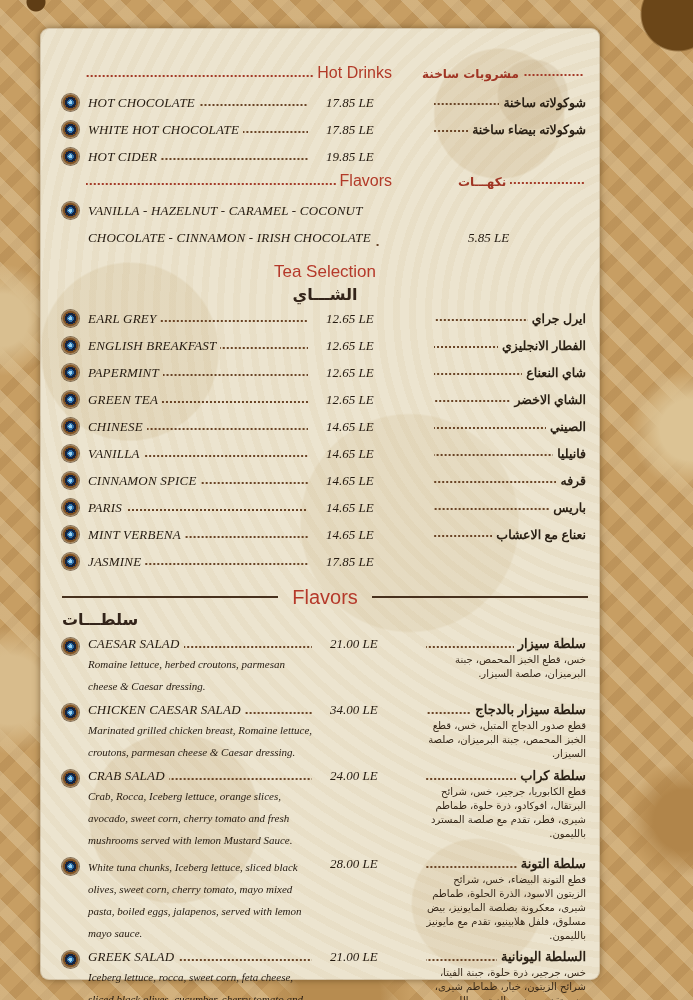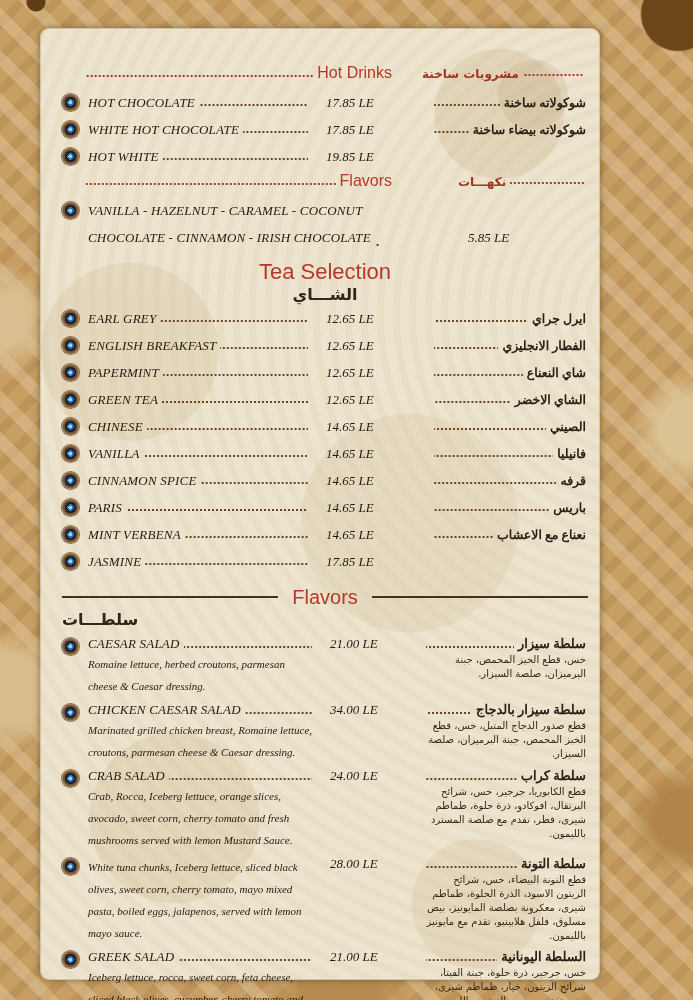--- a/index.html
+++ b/index.html
@@ -50,32 +50,32 @@
   .badge{width:17px;height:17px;border-radius:50%;flex:0 0 17px;margin-right:9px;
     background:radial-gradient(circle, #9cd2ee 0 2px, #2b6ea8 2px 3.5px, #15233f 3.5px 5.8px, #7b4f22 5.8px 8.5px);
     box-shadow:0 0 0 1px rgba(60,35,10,.6), inset 0 0 0 1px rgba(255,240,210,.28);}
   .en-zone{width:224px;display:flex;align-items:baseline;}
   .en-name{font-family:"Liberation Serif","DejaVu Serif",serif;font-style:italic;
     font-size:13px;color:#241a10;letter-spacing:.2px;white-space:nowrap;}
   .price{width:92px;box-sizing:border-box;padding-left:14px;
     font-family:"Liberation Serif","DejaVu Serif",serif;font-style:italic;
     font-size:13px;color:#241a10;white-space:nowrap;}
   .ar-zone{flex:1;display:flex;align-items:baseline;direction:rtl;margin-right:2px;margin-left:26px;}
-  .ar-name{font-family:Liberation Serif, serif;font-weight:bold;font-size:12.5px;
+  .ar-name{font-family:Liberation Sans, sans-serif;font-weight:bold;font-size:12.5px;
     color:#2a2014;white-space:nowrap;}
   
   .flavor-line{display:flex;align-items:center;height:27px;}
   .flavor-text{font-family:"Liberation Serif","DejaVu Serif",serif;font-style:italic;
     font-size:13px;color:#241a10;letter-spacing:.2px;white-space:nowrap;}
   .flavor-line .leader{margin-right:74px;}
   .flavor-price{margin-right:42px;}
   .indent{padding-left:26px;}
   
   .c-head{text-align:center;margin-top:9px;}
-  .c-en{color:#b5392a;font-size:22px;line-height:24px;}
+  .c-en{color:#b5392a;font-size:17px;line-height:24px;}
   .c-ar{color:#33241a;font-weight:bold;font-size:16px;line-height:21px;
     font-family:"DejaVu Sans",sans-serif;}
   .rule-head{display:flex;align-items:center;margin-top:10px;height:24px;}
   .rule{flex:1;height:2px;background:#46301d;}
   .rule-head .c-en{margin:0 14px;font-size:20px;}
   
   .srow{display:flex;align-items:flex-start;margin-bottom:5px;}
   .srow .badge{margin-top:2px;}
   .s-en{width:228px;}
   .s-en-line{display:flex;align-items:baseline;height:17px;}
@@ -126,21 +126,21 @@
     <span class="price">17.85 LE</span>
     <span class="ar-zone">
       <span class="ar-name">شوكولاته بيضاء ساخنة</span>
       <span class="leader"></span>
     </span>
   </div>
 
   <div class="row">
     <span class="badge"></span>
     <span class="en-zone">
-      <span class="en-name">HOT WHITE</span>
+      <span class="en-name">HOT CIDER</span>
       <span class="leader"></span>
     </span>
     <span class="price">19.85 LE</span>
   </div>
 </div>
 
   <div class="sec-head mt2">
     <div class="hd-left">
       <span class="leader red"></span>
       <span class="sec-en">Flavors</span>

